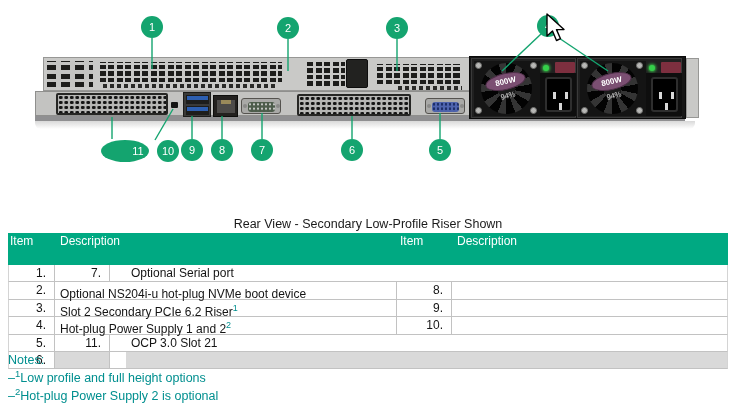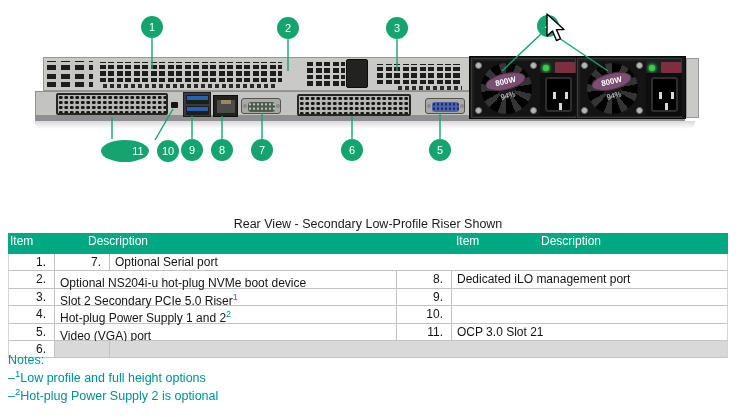--- a/index.html
+++ b/index.html
@@ -59,31 +59,31 @@
   
   .callout{position:absolute;width:22px;height:22px;border-radius:50%;background:#14a46f;
        color:#fff;text-align:center;font-size:11px;line-height:22px;z-index:5;}
 
   
   #title{position:absolute;left:0;top:217px;width:736px;text-align:center;
        font-size:12.5px;color:#1a1a1a;}
 
   
   .tbl{position:absolute;left:8px;top:233px;width:720px;font-size:12px;color:#141414;}
-  .thead{display:flex;background:#00A982;color:#fff;height:21px;line-height:16px;gap:28px;}
+  .thead{display:flex;background:#00A982;color:#fff;height:32px;line-height:16px;}
   .h-il{width:47px;padding-left:2px;box-sizing:border-box;}
   .h-dl{width:342px;padding-left:5px;box-sizing:border-box;}
   .h-ir{width:55px;padding-left:3px;box-sizing:border-box;}
   .h-dr{flex:1;padding-left:5px;box-sizing:border-box;}
   .trow{display:flex;height:17.4px;line-height:17px;border-bottom:1px solid #c2c2c2;
         border-left:1px solid #d4d4d4;border-right:1px solid #d4d4d4;box-sizing:border-box;}
   .c-il{width:46px;text-align:right;padding-right:8px;border-right:1px solid #c2c2c2;box-sizing:border-box;}
   .c-dl{width:342px;padding-left:5px;border-right:1px solid #c2c2c2;box-sizing:border-box;}
   .c-ir{width:55px;text-align:right;padding-right:8px;border-right:1px solid #c2c2c2;box-sizing:border-box;}
-  .c-dr{flex:1;padding-left:5px;box-sizing:border-box;}
+  .c-dr{flex:1;padding-left:5px;box-sizing:border-box;margin-left:16px;}
   .gray{background:#d9d9d9;}
   sup.tsup{color:#008F8F;font-size:9px;}
 
   
   .notes{position:absolute;left:8px;top:354px;font-size:12.5px;line-height:13px;color:#008F8F;}
   .note-line sup{font-size:9.5px;}
 </style>
 </head>
 <body>
 
@@ -213,35 +213,33 @@
 
     <div class="trow">
       <div class="c-il">1.</div>
       <div class="c-ir">7.</div>
       <div class="c-dr">Optional Serial port</div>
     </div>
     <div class="trow">
       <div class="c-il">2.</div>
       <div class="c-dl"><span>Optional NS204i-u hot-plug NVMe boot device</span><sup class="tsup"></sup></div>
       <div class="c-ir">8.</div>
-      <div class="c-dr">Dedicated iLO management port</div>
     </div>
     <div class="trow">
       <div class="c-il">3.</div>
-      <div class="c-dl"><span>Slot 2 Secondary PCIe 5.0 Riser</span><sup class="tsup">1</sup></div>
+      <div class="c-dl"><span>Slot 2 Secondary PCIe 6.2 Riser</span><sup class="tsup">1</sup></div>
       <div class="c-ir">9.</div>
     </div>
     <div class="trow">
       <div class="c-il">4.</div>
       <div class="c-dl"><span>Hot-plug Power Supply 1 and 2</span><sup class="tsup">2</sup></div>
       <div class="c-ir">10.</div>
     </div>
     <div class="trow">
       <div class="c-il">5.</div>
-      <div class="c-dl"><span>Video (VGA) port</span><sup class="tsup"></sup></div>
       <div class="c-ir">11.</div>
       <div class="c-dr">OCP 3.0 Slot 21</div>
     </div>
     <div class="trow">
       <div class="c-il">6.</div>
       <div class="c-ir gray"></div>
       <div class="c-dr gray"></div>
     </div>
   </div>
 

